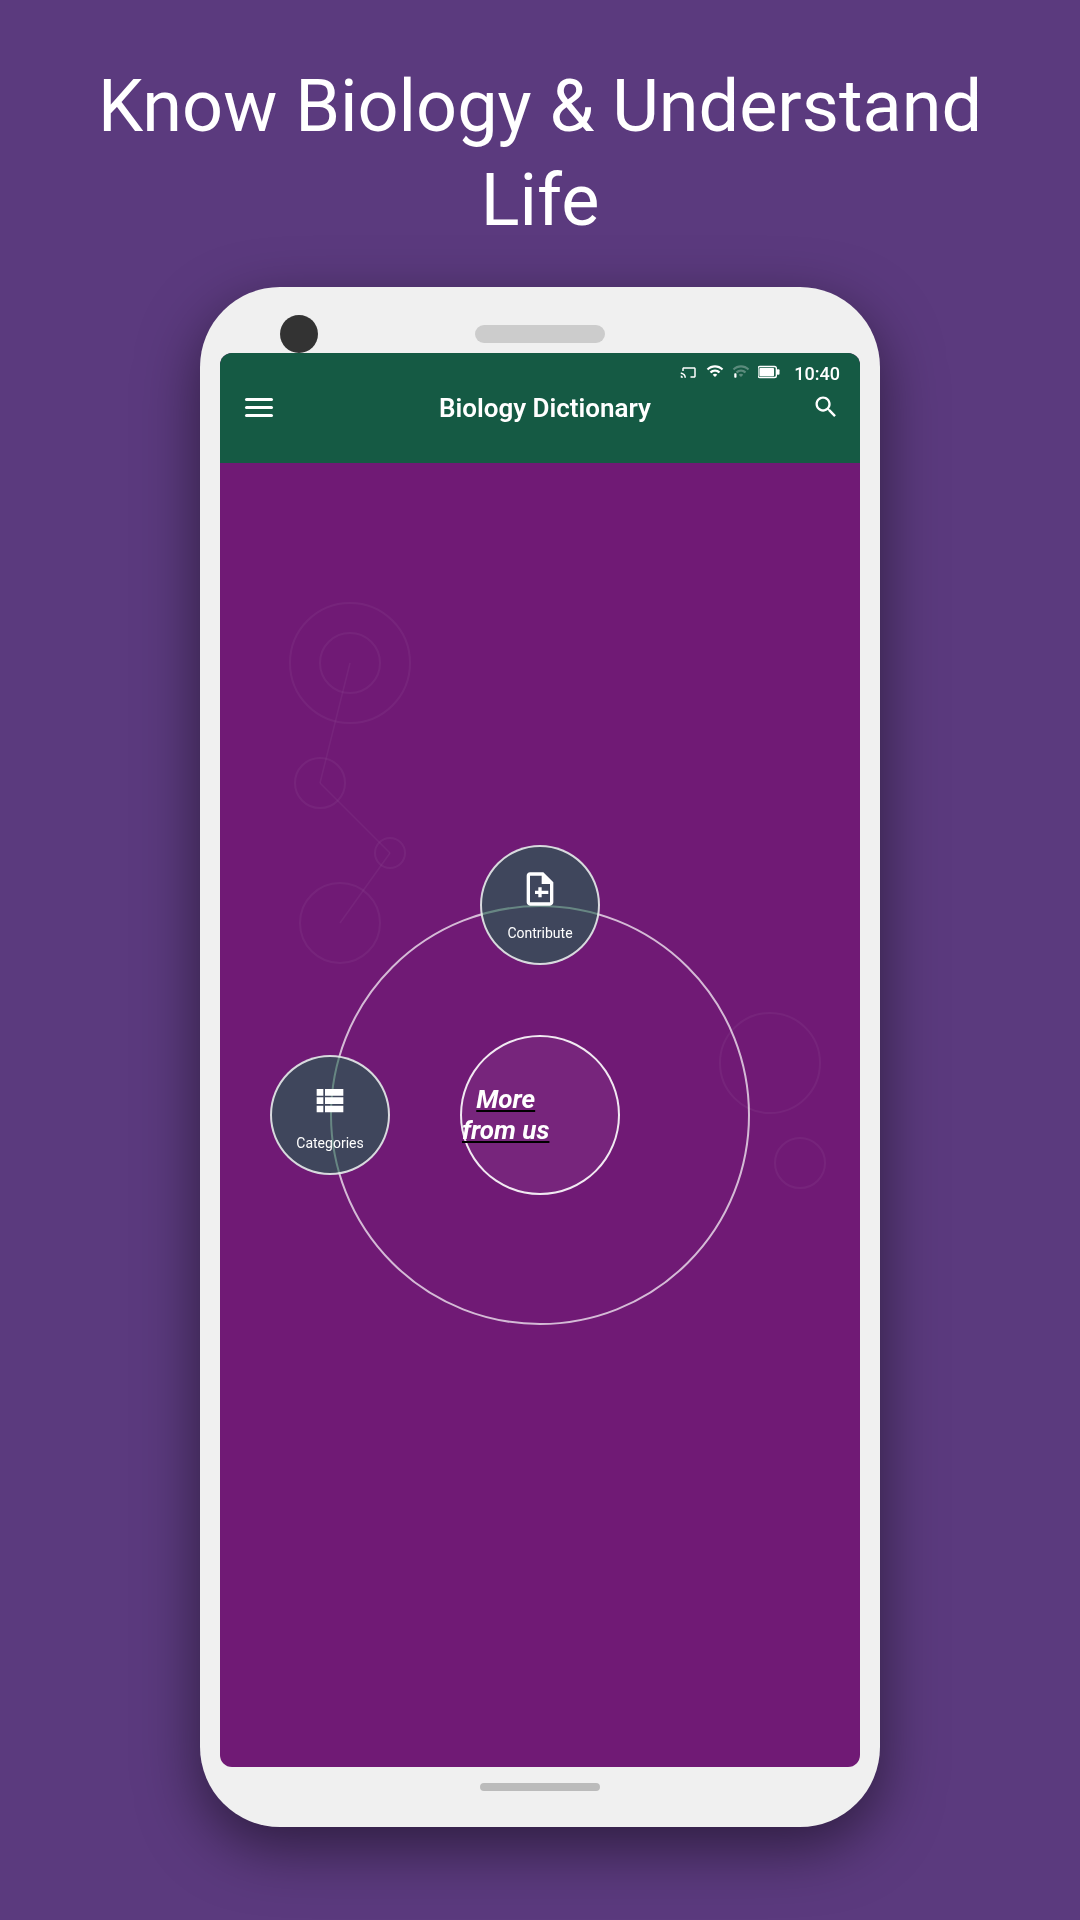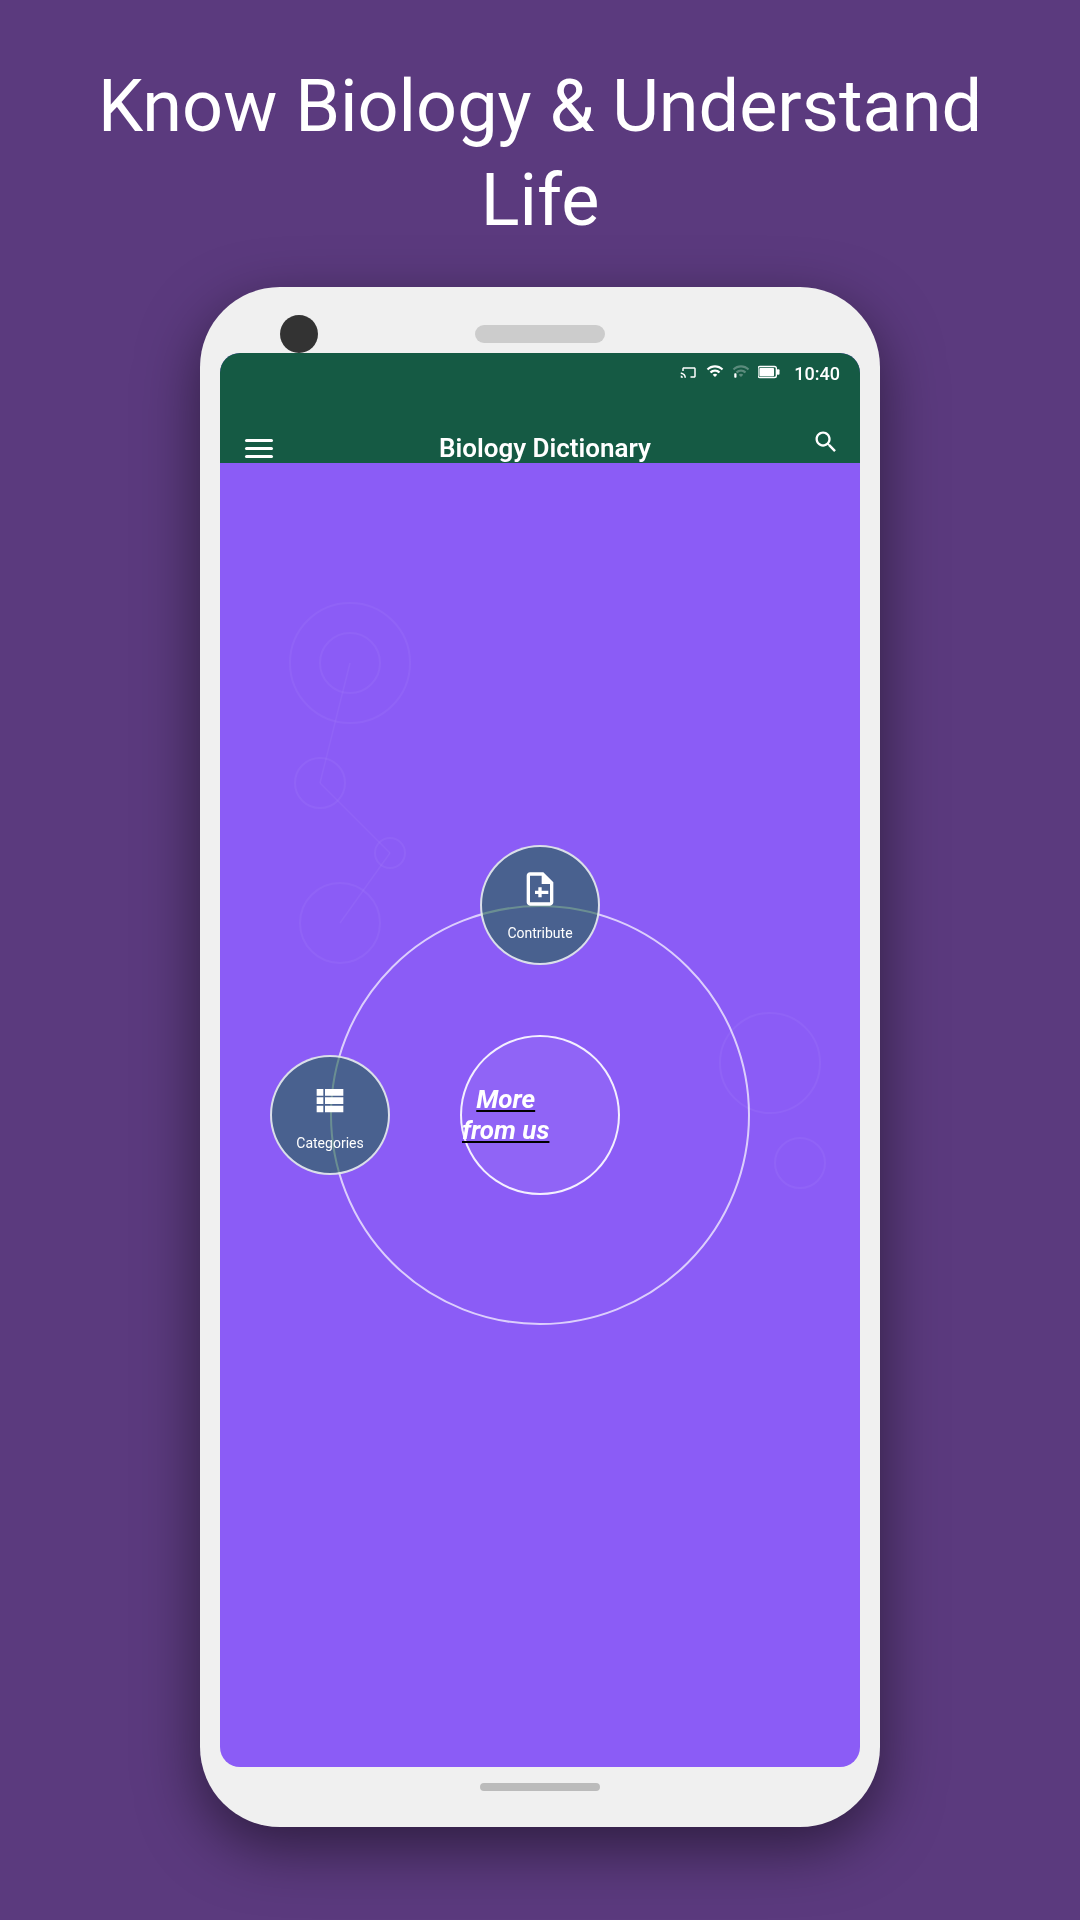--- a/index.html
+++ b/index.html
@@ -57,22 +57,22 @@
     .speaker {
       width: 130px;
       height: 18px;
       background: #ccc;
       border-radius: 10px;
     }
 
     
     .phone-screen {
       flex: 1;
-      background: #8b5cf6;
-      border-radius: 20px;
+      background: #701a75;
+      border-radius: 12px;
       overflow: hidden;
       display: flex;
       flex-direction: column;
       position: relative;
     }
 
     
     .status-bar {
       background: #155a44;
       display: flex;
@@ -91,21 +91,21 @@
       color: white;
       font-size: 18px;
       font-weight: 500;
       margin-left: 6px;
     }
 
     
     .toolbar {
       background: #155a44;
       display: flex;
-      align-items: flex-end;
+      align-items: flex-start;
       padding: 0 20px;
       height: 70px;
       gap: 8px;
     }
     .menu-icon {
       color: white;
       font-size: 26px;
       cursor: pointer;
       display: flex;
       flex-direction: column;

